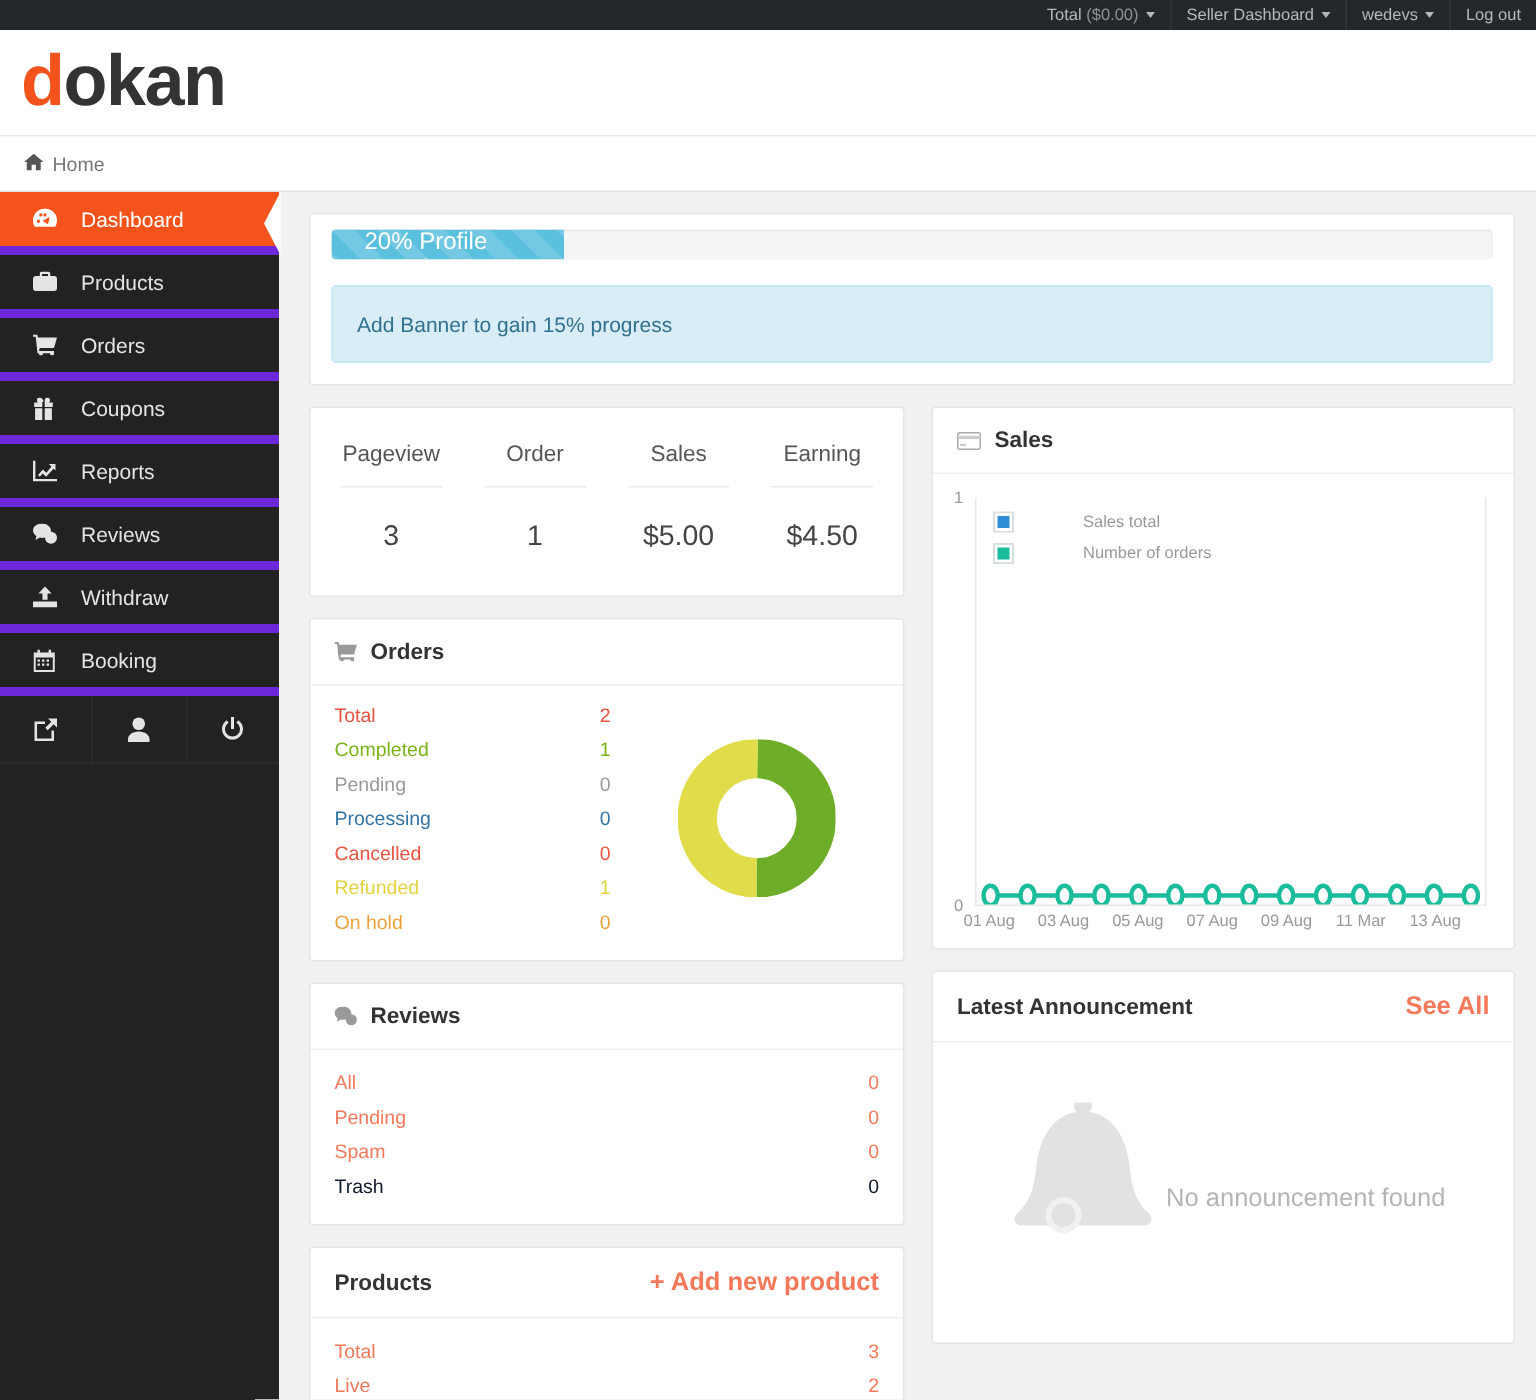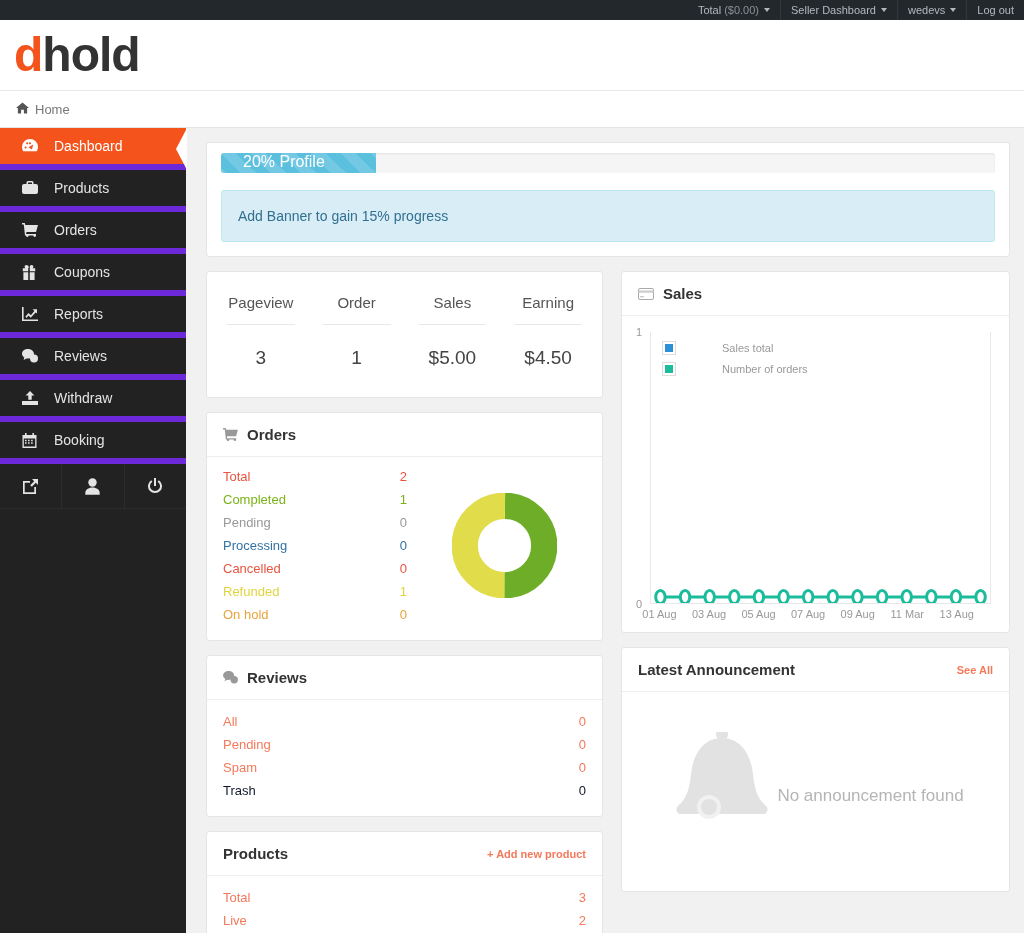--- a/index.html
+++ b/index.html
@@ -120,21 +120,21 @@
   .stat-value { font-size: 19px; color: #444; padding-top: 22px; }
 
   
   .wh {
     display: flex; align-items: center; padding: 13px 16px;
     border-bottom: 1px solid #eee; font-size: 15px; font-weight: bold; color: #333;
   }
   .wh-ico { color: #999; margin-right: 9px; display: inline-flex; }
   .wh-ico svg { fill: currentColor; }
   .wh-action {
-    margin-left: auto; font-size: 11px; color: #f4795b;
+    margin-left: auto; font-size: 17px; color: #f4795b;
     font-weight: bold; cursor: pointer;
   }
 
   
   .orders-body { display: flex; padding: 8px 0 14px 0; }
   .orders-list { width: 200px; padding-left: 16px; }
   .orow { display: flex; font-size: 13px; line-height: 23px; }
   .orow .olabel { flex: 1; cursor: pointer; }
   .orow .ovalue { width: 30px; text-align: right; }
   .donut-wrap { flex: 1; display: flex; align-items: center; justify-content: center; }
@@ -195,21 +195,21 @@
     <span>wedevs</span>
     <span class="caret"></span>
   </div>
   <div class="adminbar-item">
     <span>Log out</span>
   </div>
 </div>
 
 <div class="logo-header">
   <div class="logo">
-    <span class="d">d</span><span>hold</span>
+    <span class="d">d</span><span>okan</span>
   </div>
 </div>
 
 <div class="breadcrumb">
   <span class="home-icon">
     <svg width="13" height="12" viewBox="0 0 14 12">
         <path fill="#555" d="M7 0 0 6h2v6h3.5V8h3v4H12V6h2z"></path>
       </svg>
   </span>
   <span>Home</span>

